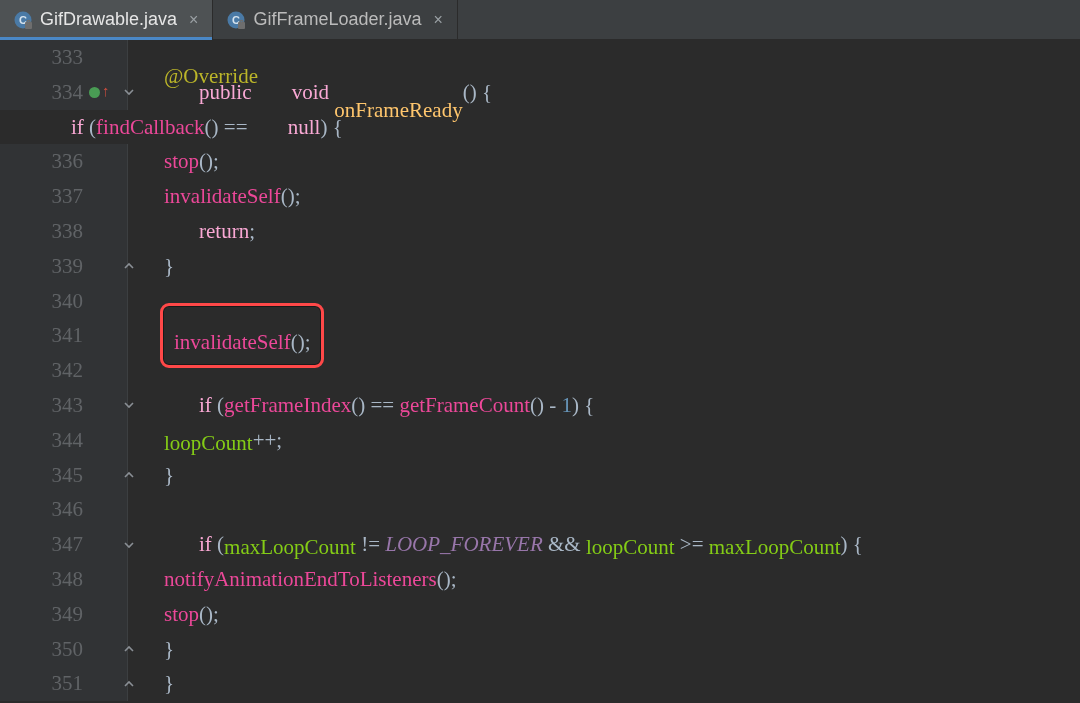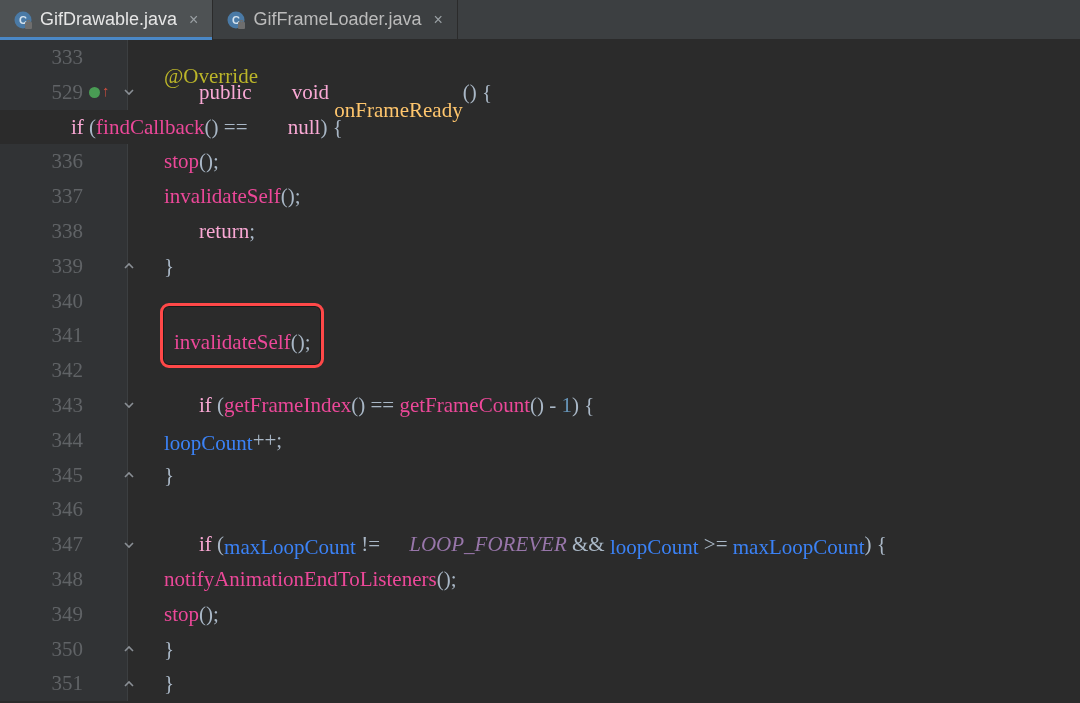--- a/index.html
+++ b/index.html
@@ -104,22 +104,22 @@
     padding-left: 36px;
     display: flex;
     align-items: center;
   }
 
   
   .tk-ann   { color: #bbb529; margin-top: 37px; }   
   .tk-kw    { color: #f9a8d4; margin-left: 35px; }   
   .tk-fn    { color: #ffc66d; margin-top: 36px; }   
   .tk-id    { color: #ec4899; }
-  .tk-field { color: #3b82f6; margin-top: 6px; }   
-  .tk-const { color: #9876aa; font-style: italic; margin-left: 24px; } 
+  .tk-field { color: #84cc16; margin-top: 6px; }   
+  .tk-const { color: #9876aa; font-style: italic; } 
   .tk-num   { color: #6897bb; }
   .tk-op    { color: #a9b7c6; }
   .tk-pun   { color: #a9b7c6; }
 
   
   .callout {
     position: relative;
     padding: 18px 10px 4px 10px;
   }
   .callout::before {
@@ -174,21 +174,21 @@
           <rect x="13" y="9.5" width="3" height="3" rx="1.5" fill="none" stroke="#6e6e6e" stroke-width="1.4"></rect>
         </svg>
       </span>
       <span>GifFrameLoader.java</span>
       <span class="close">×</span>
     </div>
   </div>
 
 <div class="editor" id="editor">
     <div class="line"><div class="gutter"><span class="ln">333</span><span class="marks"></span></div><div class="code">  <span class="tk-ann">@Override</span></div></div>
-    <div class="line"><div class="gutter"><span class="ln">529</span><span class="marks"><span class="m-override"></span><span class="m-arrow">↑</span></span><span class="fold"><svg width="12" height="12" viewBox="0 0 12 12">
+    <div class="line"><div class="gutter"><span class="ln">334</span><span class="marks"><span class="m-override"></span><span class="m-arrow">↑</span></span><span class="fold"><svg width="12" height="12" viewBox="0 0 12 12">
             <path d="M2 8 L6 4 L10 8" fill="none" stroke="#8a8f95" stroke-width="1.6" transform="rotate(180 6 6)"></path>
           </svg></span></div><div class="code">  <span class="tk-kw">public</span><span> </span><span class="tk-kw">void</span><span> </span><span class="tk-fn">onFrameReady</span><span class="tk-pun">()</span><span class="tk-pun"> {</span></div></div>
     <div class="line"><div class="code">    <span class="tk-kw">if</span><span class="tk-pun"> (</span><span class="tk-id">findCallback</span><span class="tk-pun">()</span><span class="tk-op"> == </span><span class="tk-kw">null</span><span class="tk-pun">) {</span></div></div>
     <div class="line"><div class="gutter"><span class="ln">336</span><span class="marks"></span></div><div class="code">      <span class="tk-id">stop</span><span class="tk-pun">();</span></div></div>
     <div class="line"><div class="gutter"><span class="ln">337</span><span class="marks"></span></div><div class="code">      <span class="tk-id">invalidateSelf</span><span class="tk-pun">();</span></div></div>
     <div class="line"><div class="gutter"><span class="ln">338</span><span class="marks"></span></div><div class="code">      <span class="tk-kw">return</span><span class="tk-pun">;</span></div></div>
     <div class="line"><div class="gutter"><span class="ln">339</span><span class="marks"></span><span class="fold"><svg width="12" height="12" viewBox="0 0 12 12">
             <path d="M2 4 L6 8 L10 4" fill="none" stroke="#8a8f95" stroke-width="1.6" transform="rotate(180 6 6)"></path>
           </svg></span></div><div class="code">    <span class="tk-pun">}</span></div></div>
     <div class="line"><div class="gutter"><span class="ln">340</span><span class="marks"></span></div><div class="code"></div></div>

